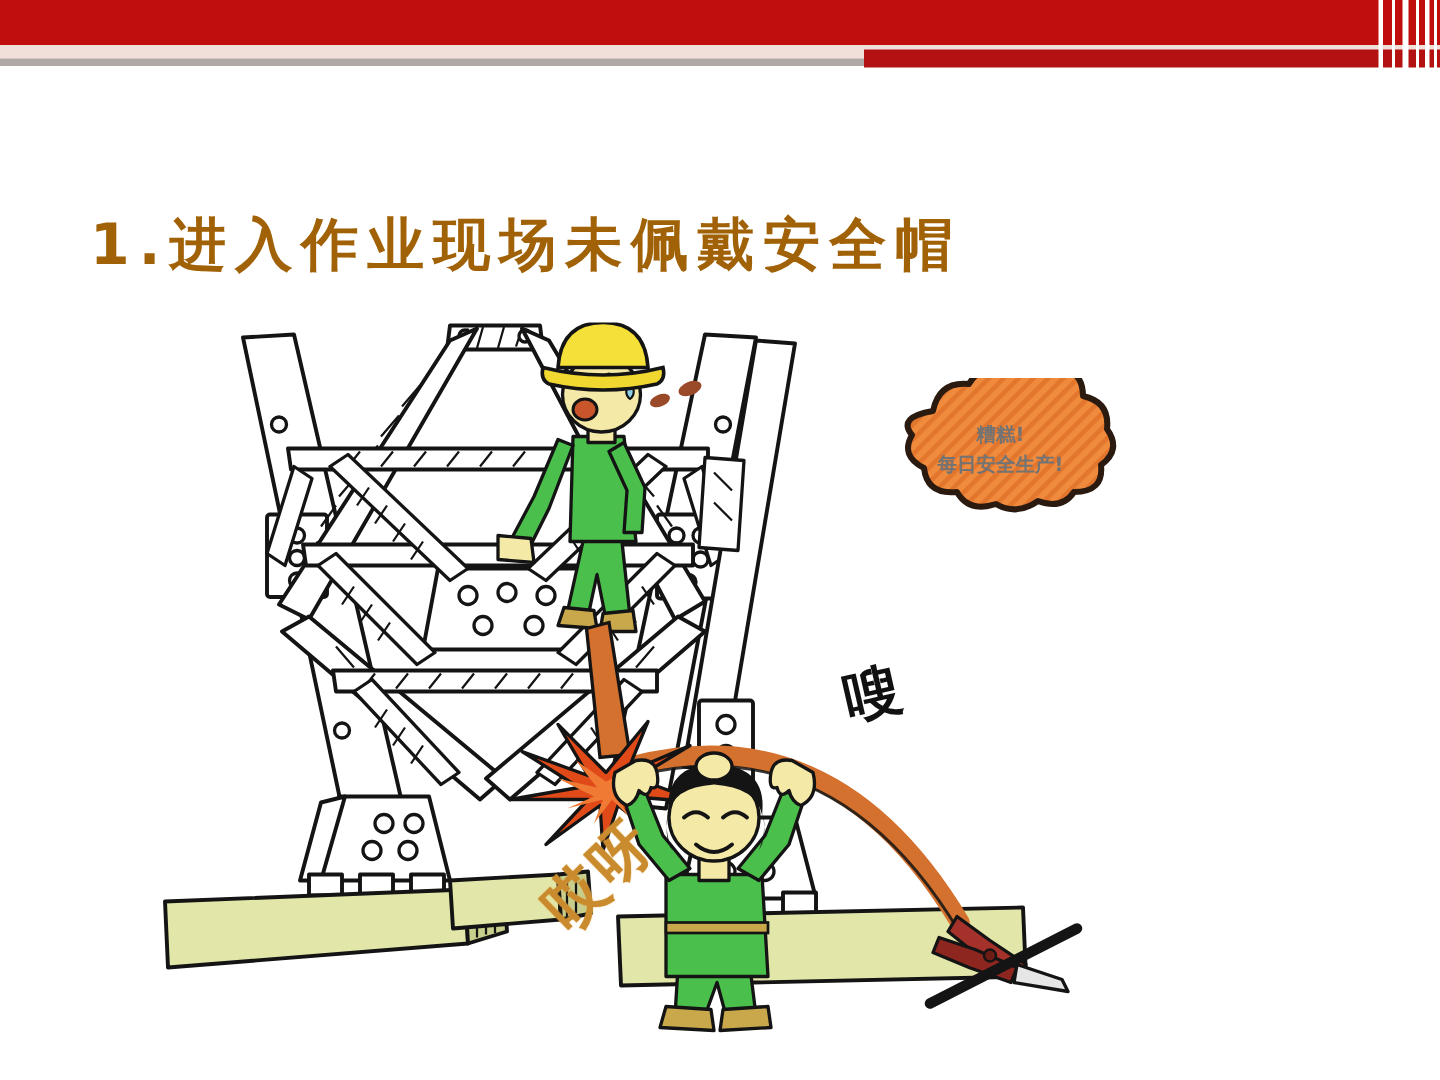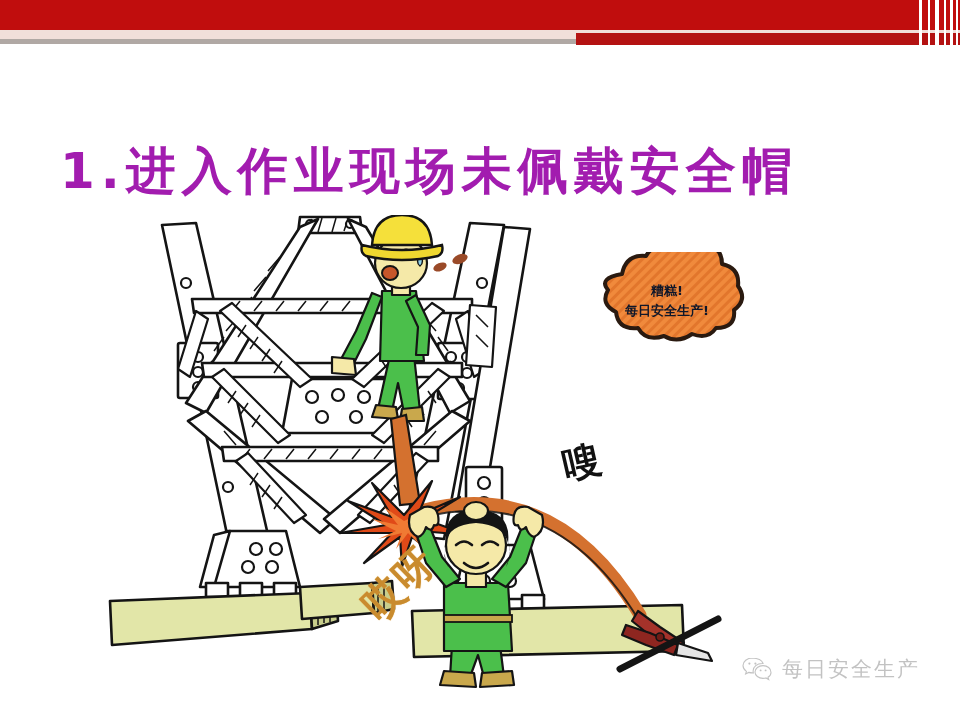--- a/index.html
+++ b/index.html
@@ -40,40 +40,40 @@
   }
   .banner-stripes {
     position: absolute; right: 0; top: 0; width: 46px; height: 48px;
   }
   .bstripe { position: absolute; top: 0; height: 48px; background: #ffffff; }
 
   
   .title {
     position: absolute; left: 60px; top: 138px;
     font-family: "DejaVu Sans", "Liberation Sans", sans-serif;
-    font-size: 50px; font-weight: 700;
-    color: #a21caf;
+    font-size: 38px; font-weight: 700;
+    color: #a16207;
     letter-spacing: 6px;
     white-space: nowrap;
   }
 
   
   .illus { position: absolute; left: 0; top: 215px; width: 960px; height: 480px; }
   .illus svg { display: block; }
 
   
   .bubble {
     position: absolute; left: 588px; top: 252px; width: 158px; height: 98px;
   }
   .bubble-text {
     position: absolute; left: 0; top: 0; width: 158px; height: 98px;
     display: flex; flex-direction: column;
     align-items: center; justify-content: center;
     gap: 3px;
-    color: #0f172a;
+    color: #737373;
     font-size: 13px; font-weight: 700;
     font-family: "DejaVu Sans", "Liberation Sans", sans-serif;
     line-height: 1.25;
     text-align: center;
     pointer-events: none;
   }
 
   
   .sfx-impact {
     position: absolute; left: 563px; top: 438px;
@@ -376,28 +376,14 @@
     </svg>
     <div class="bubble-text">
       <div>糟糕!</div>
       <div>每日安全生产!</div>
     </div>
   </div>
 
   <div class="sfx-impact">嗖</div>
   <div class="sfx-ouch">哎呀</div>
 
-  <div class="watermark">
-    <svg class="wm-icon" viewBox="0 0 30 26">
-      <path d="M10.5,2 C5,2 1,5.5 1,9.6 c0,2.3 1.3,4.4 3.4,5.8 L3.6,18 l3.1,-1.6 c1.2,0.3 2.5,0.5 3.8,0.5
-               c0.3,0 0.6,0 0.9,0 c-0.2,-0.6 -0.3,-1.3 -0.3,-2 c0,-4.1 4,-7.4 9,-7.4 c0.3,0 0.6,0 0.9,0
-               C20.2,4.4 15.8,2 10.5,2 Z" fill="none" stroke="#8C8C8C" stroke-width="1.1"></path>
-      <circle cx="7.4" cy="7.6" r="1.1" fill="#8C8C8C"></circle>
-      <circle cx="13.4" cy="7.6" r="1.1" fill="#8C8C8C"></circle>
-      <path d="M21,9.6 c-4.4,0 -8,2.9 -8,6.4 c0,3.5 3.6,6.4 8,6.4 c1,0 2,-0.15 2.9,-0.45 L26.7,23.5
-               l-0.7,-2.2 c1.8,-1.2 3,-2.9 3,-4.9 C29,12.5 25.4,9.6 21,9.6 Z" fill="none" stroke="#8C8C8C" stroke-width="1.1"></path>
-      <circle cx="18.6" cy="14.4" r="0.95" fill="#8C8C8C"></circle>
-      <circle cx="23.6" cy="14.4" r="0.95" fill="#8C8C8C"></circle>
-    </svg>
-    <div class="wm-text">每日安全生产</div>
-  </div>
 
 </div>
 
 </body></html>

